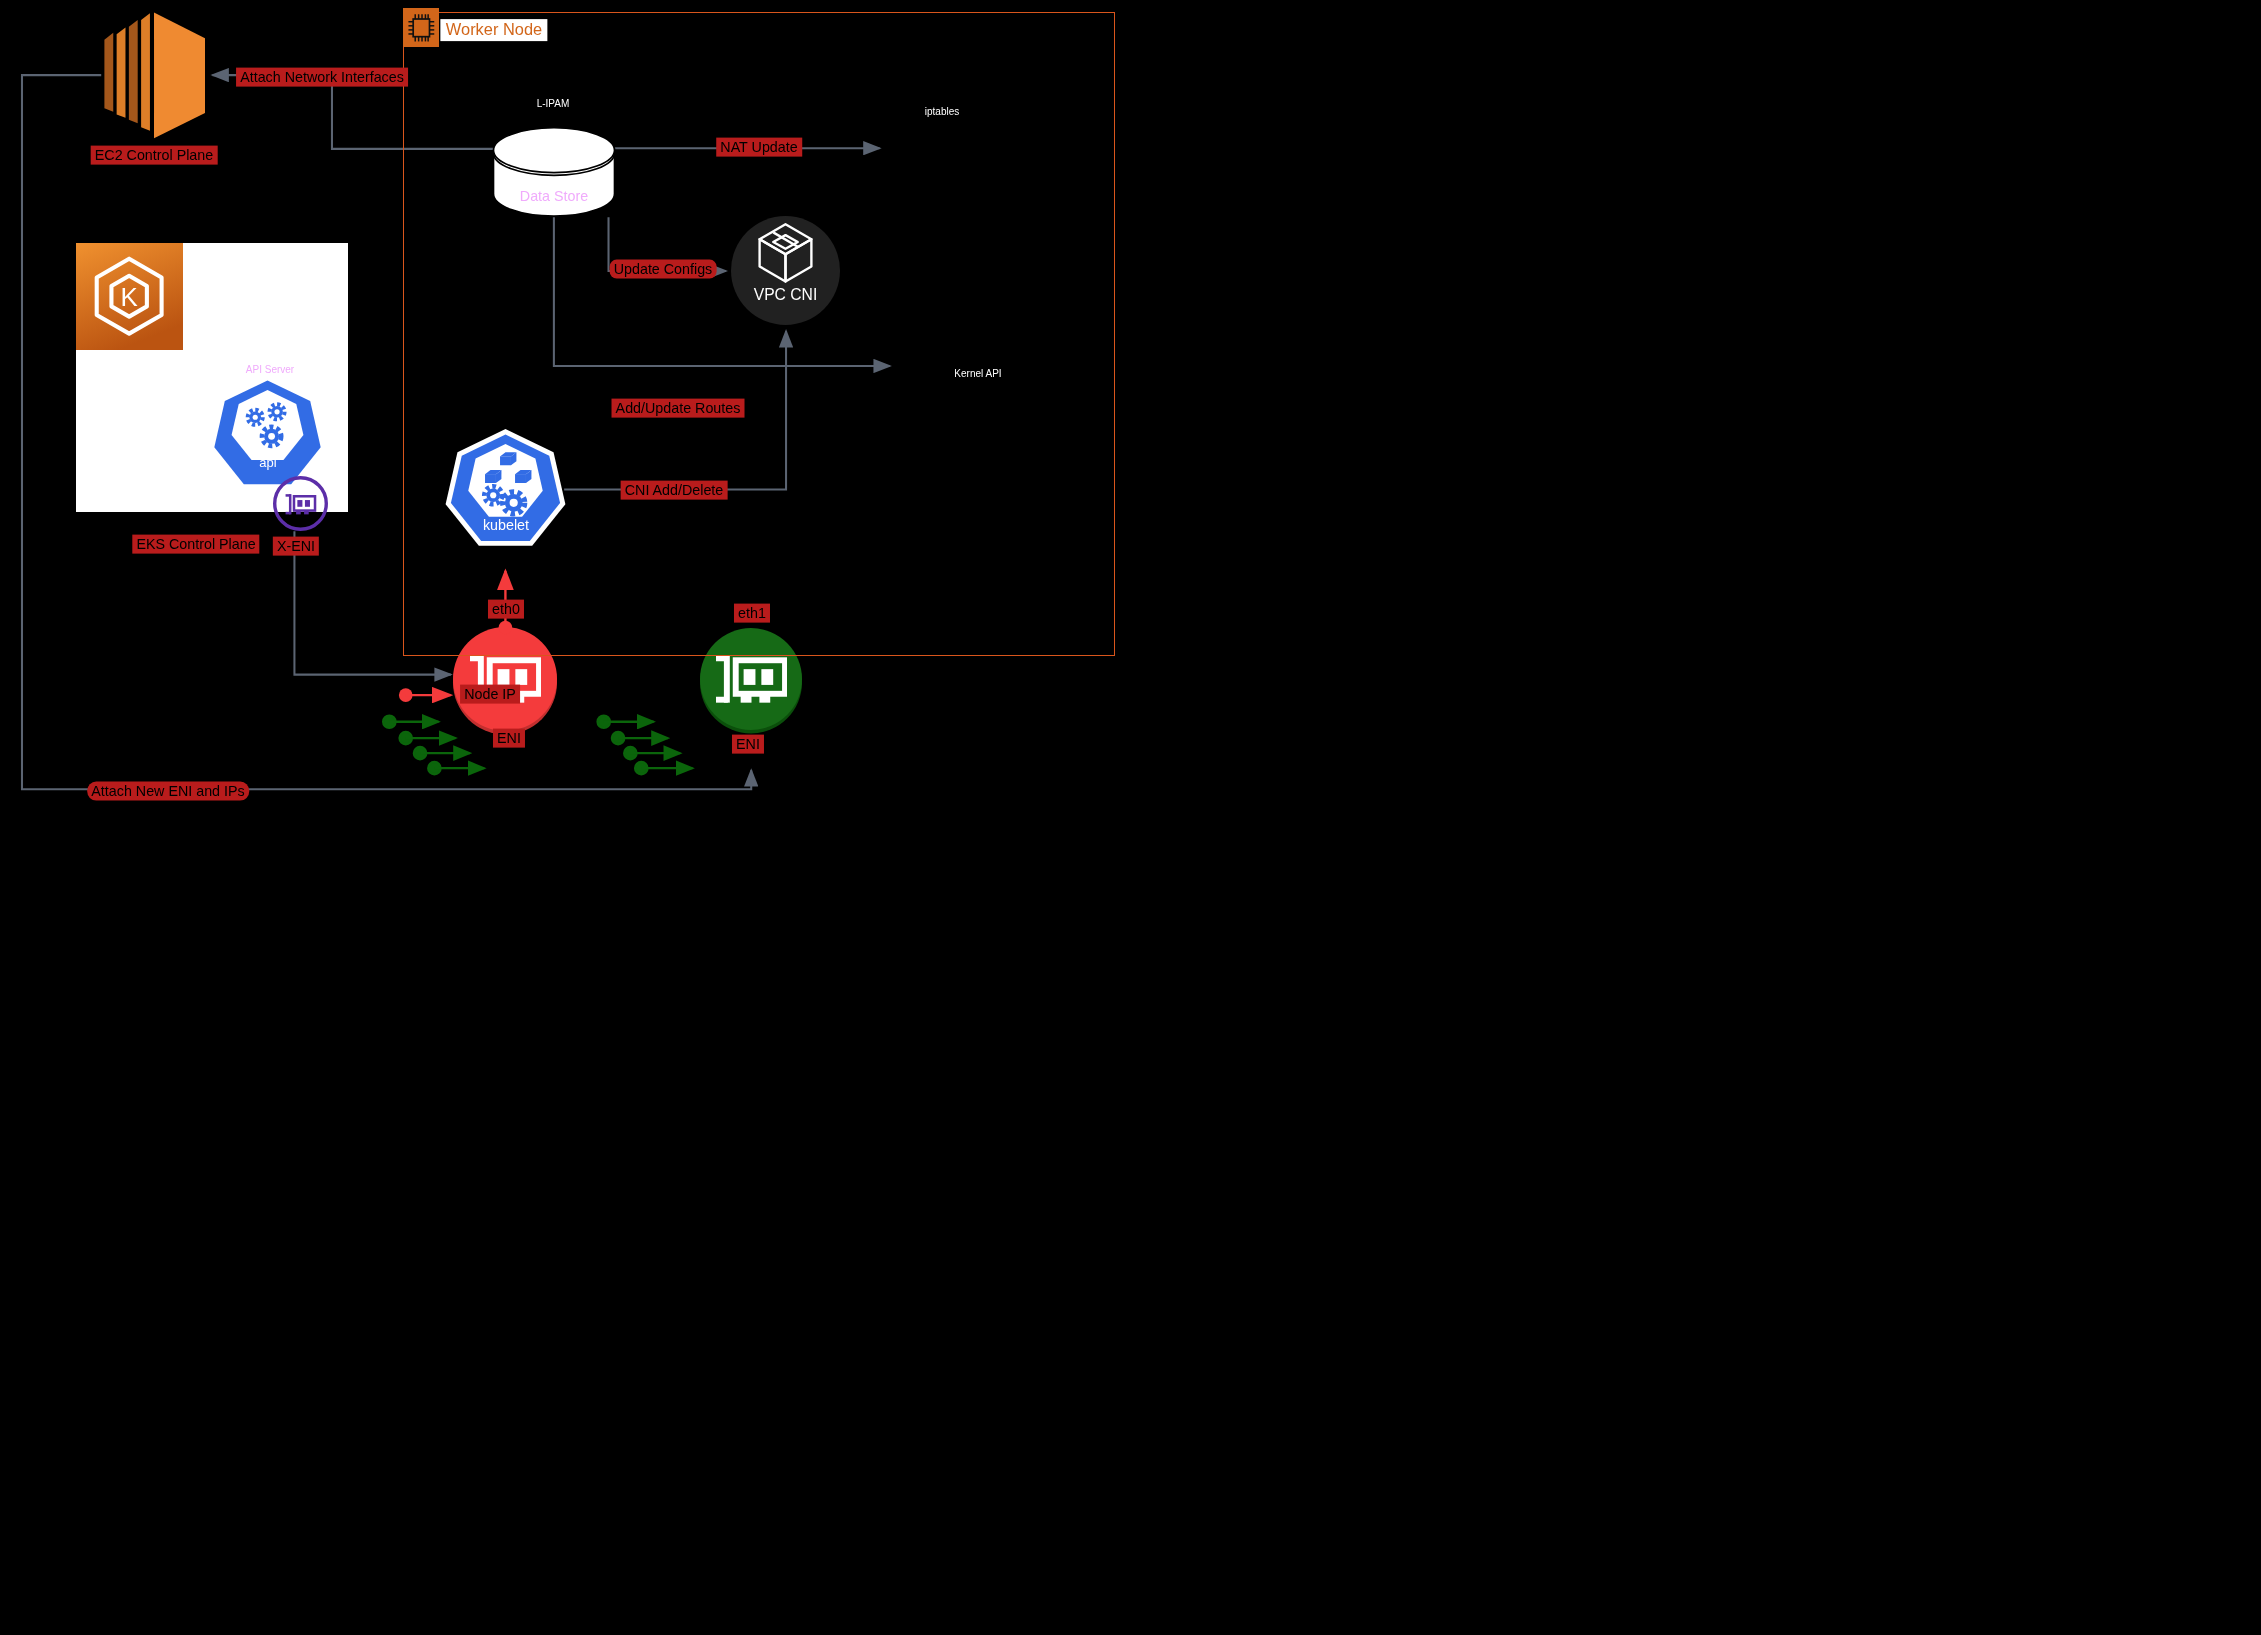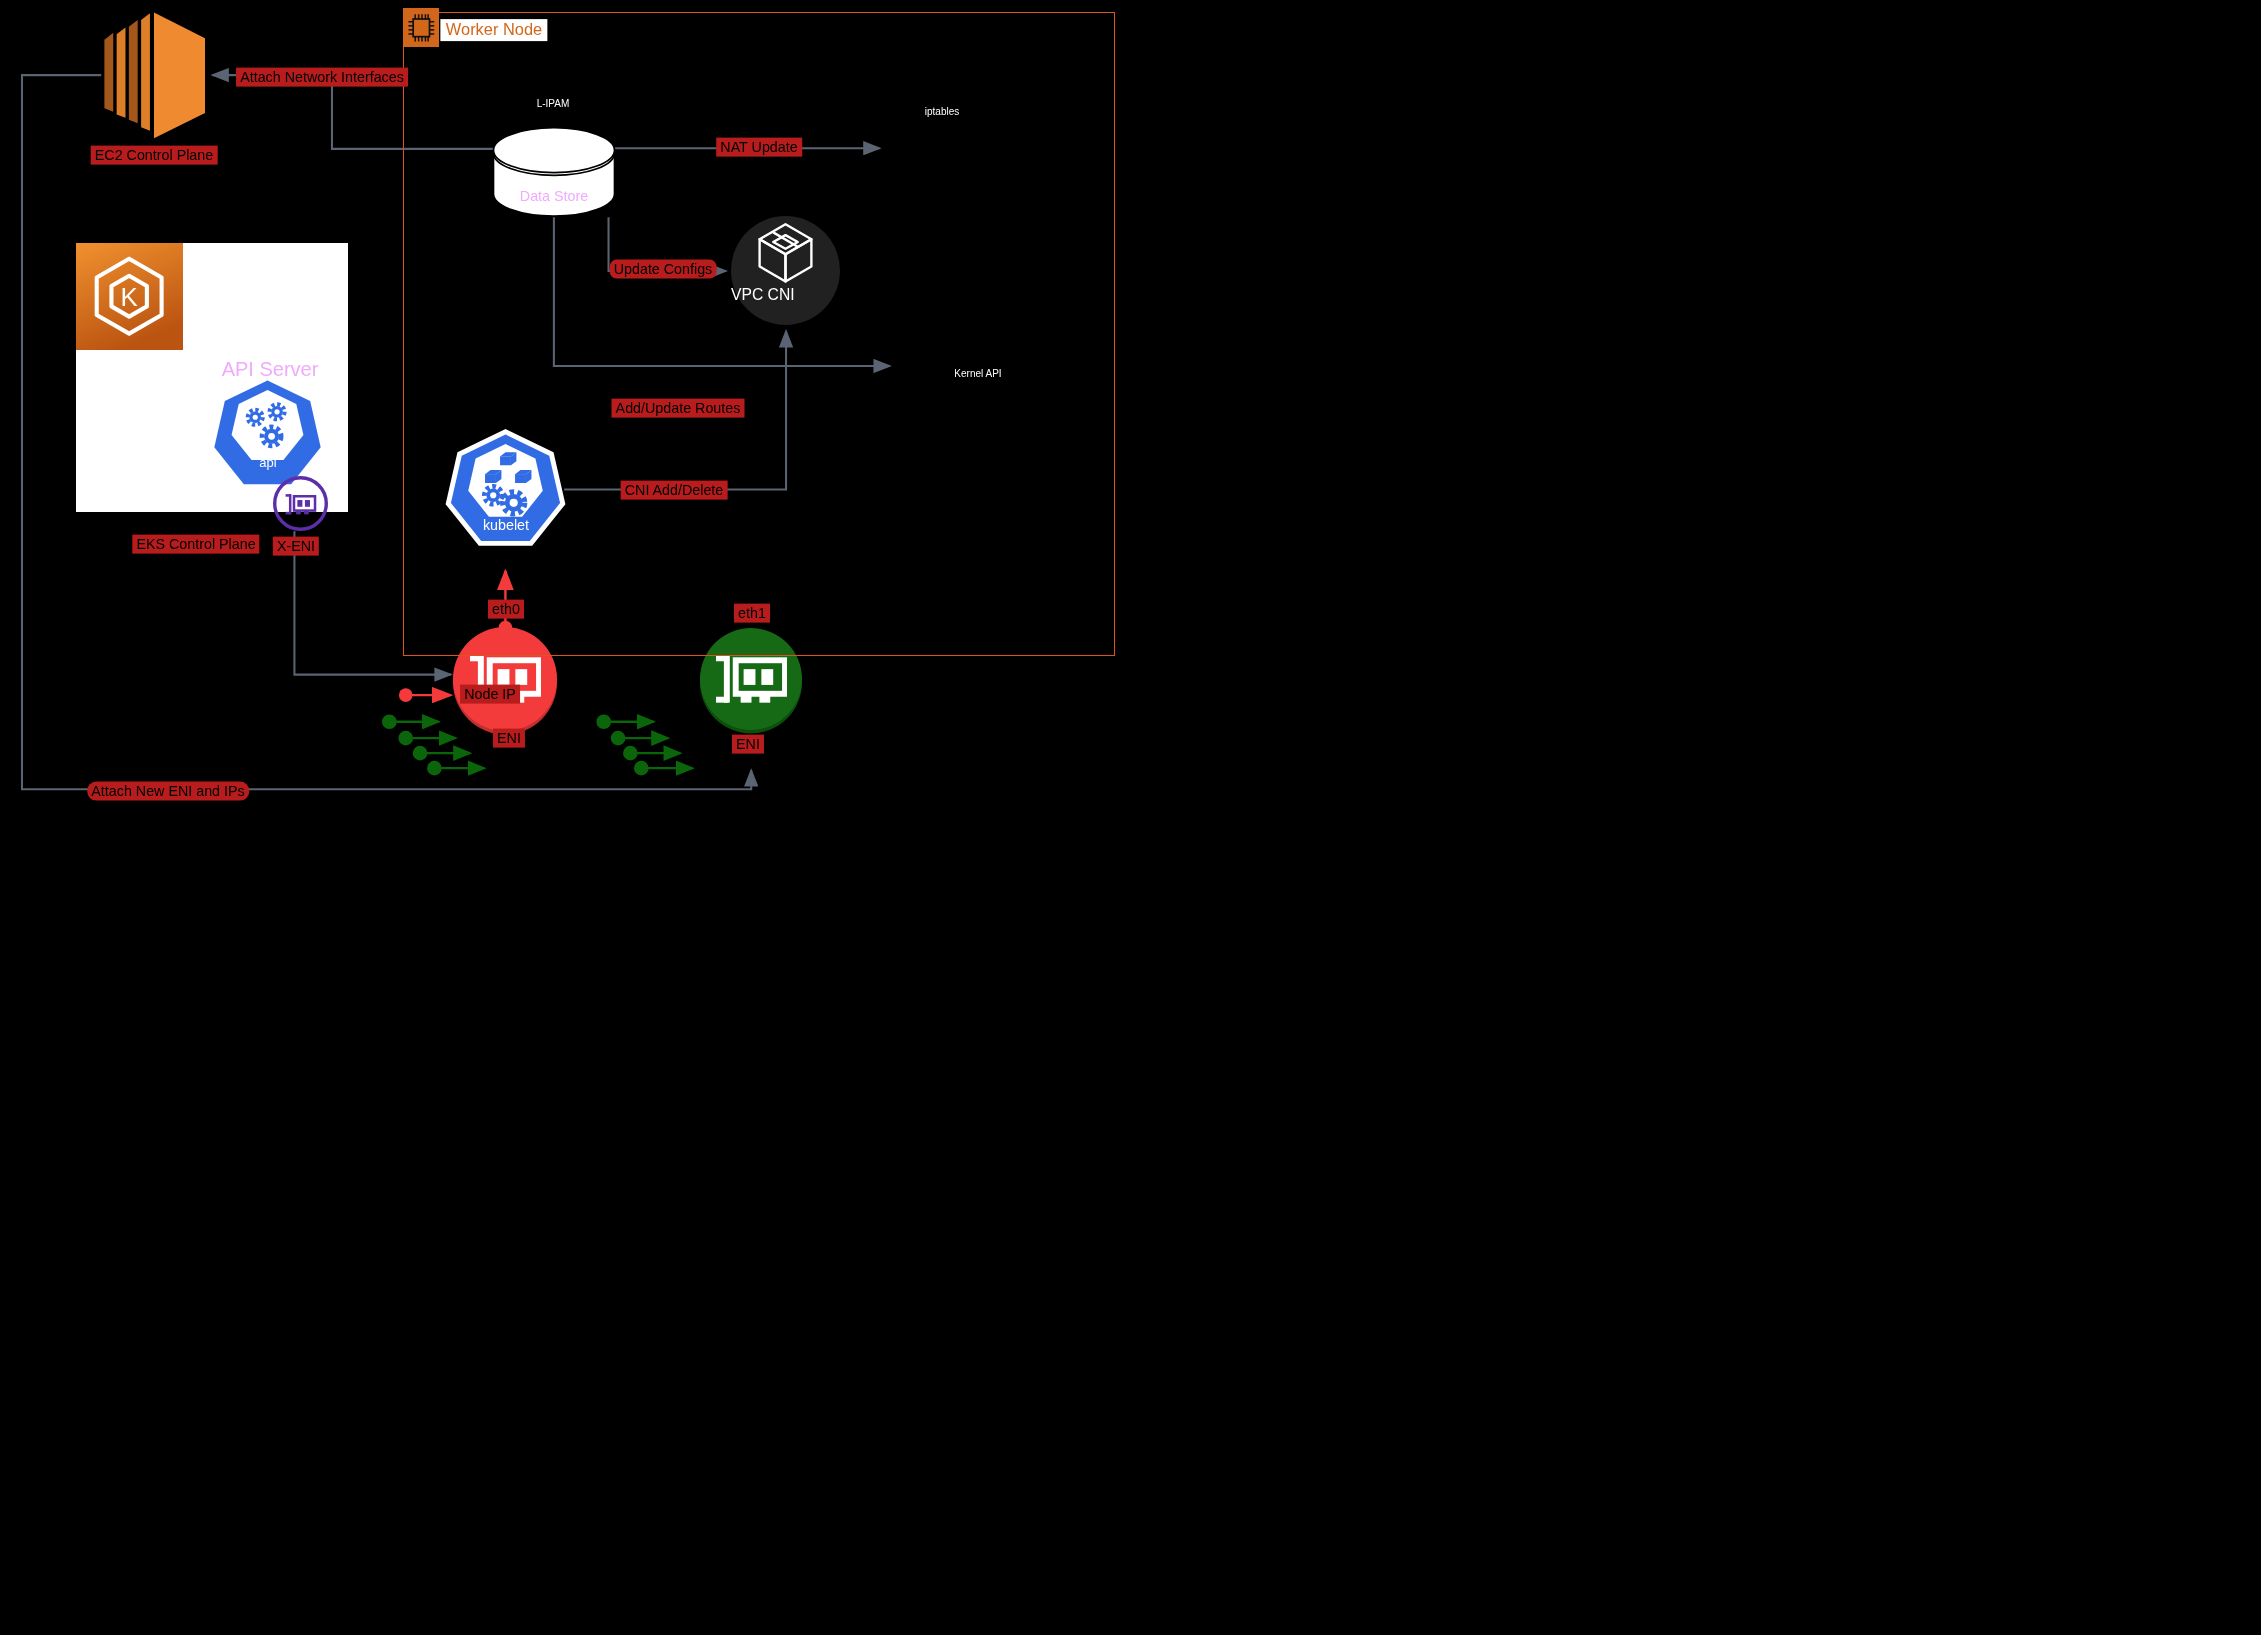--- a/index.html
+++ b/index.html
@@ -14,21 +14,21 @@
   .worker-box{position:absolute;left:403px;top:11.6px;width:710px;height:642px;
        border:1.7px solid #D9551C;z-index:5;pointer-events:none;}
   .worker-title{position:absolute;left:494px;top:30px;transform:translate(-50%,-50%);
        background:#fff;color:#D2661A;font-size:16.4px;padding:1.4px 5.5px;white-space:nowrap;z-index:10;}
   .chip-square{position:absolute;left:403px;top:8.2px;width:36px;height:39px;background:#D2661A;z-index:6;}
   .eks-box{position:absolute;left:76px;top:243px;width:272px;height:269px;background:#fff;z-index:2;}
   .circle{position:absolute;border-radius:50%;z-index:3;display:flex;align-items:center;justify-content:center;}
   .eni-red{left:453px;top:627px;width:104px;height:104px;background:#F43B3C;box-shadow:0 3.4px 0 #C22F2F;}
   .eni-green{left:700px;top:628px;width:102px;height:102px;background:#166A16;box-shadow:0 3.4px 0 #0B4F0B;}
   .cni-circle{left:731px;top:216px;width:109px;height:109px;background:#212121;z-index:6;}
-  .cni-label{position:absolute;left:0;right:0;top:70px;text-align:left;color:#fff;font-size:15.7px;}
+  .cni-label{position:absolute;left:0;right:0;top:70px;text-align:center;color:#fff;font-size:15.7px;}
   .node-svg{position:absolute;z-index:6;}
   svg text{font-family:"Liberation Sans", sans-serif;}
   #connectors{position:absolute;left:0;top:0;width:1131px;height:818px;z-index:4;}
 </style>
 </head>
 <body>
 
 <div class="canvas">
 
   <div class="eks-box"></div>
@@ -207,21 +207,21 @@
           <stop offset="1" stop-color="#BB5411"></stop>
       </linearGradient>
     </defs>
     <rect x="0" y="0" width="157" height="157" fill="url(#eksGrad)"></rect>
     <g fill="none" stroke="#fff" stroke-width="6" stroke-linejoin="round">
       <polygon points="78,23 125.6,50.5 125.6,105.5 78,133 30.4,105.5 30.4,50.5"></polygon>
       <polygon points="78,48 104,63 104,93 78,108 52,93 52,63"></polygon>
     </g>
     <text x="78" y="92" text-anchor="middle" font-size="38" fill="#fff" font-weight="400">K</text>
   </svg>
-  <div class="blacktext" style="left:270px;top:369px;font-size:20px;">API Server</div>
+  <div class="blacktext" style="left:270px;top:369px;font-size:10px;">API Server</div>
 
   <svg class="node-svg" style="left:206px;top:375px;" width="123" height="120" viewBox="0 0 180 176">
     <polygon points="90,8 152.6,38.2 168,105.8 124.7,160.1 55.3,160.1 12,105.8 27.4,38.2" fill="#326CE5"></polygon>
     <polygon points="90,22 132.2,42.4 142.7,88 113.4,124.7 66.6,124.7 37.3,88 47.8,42.4" fill="#fff"></polygon>
     <g>
       <circle cx="72" cy="62" r="11" fill="none" stroke="#326CE5" stroke-width="6" stroke-dasharray="4.8 3.8"></circle>
       <circle cx="72" cy="62" r="8.5" fill="#326CE5"></circle>
         <circle cx="72" cy="62" r="3.8" fill="#fff"></circle>
       <circle cx="104" cy="54" r="11" fill="none" stroke="#326CE5" stroke-width="6" stroke-dasharray="4.8 3.8"></circle>
       <circle cx="104" cy="54" r="8.5" fill="#326CE5"></circle>

